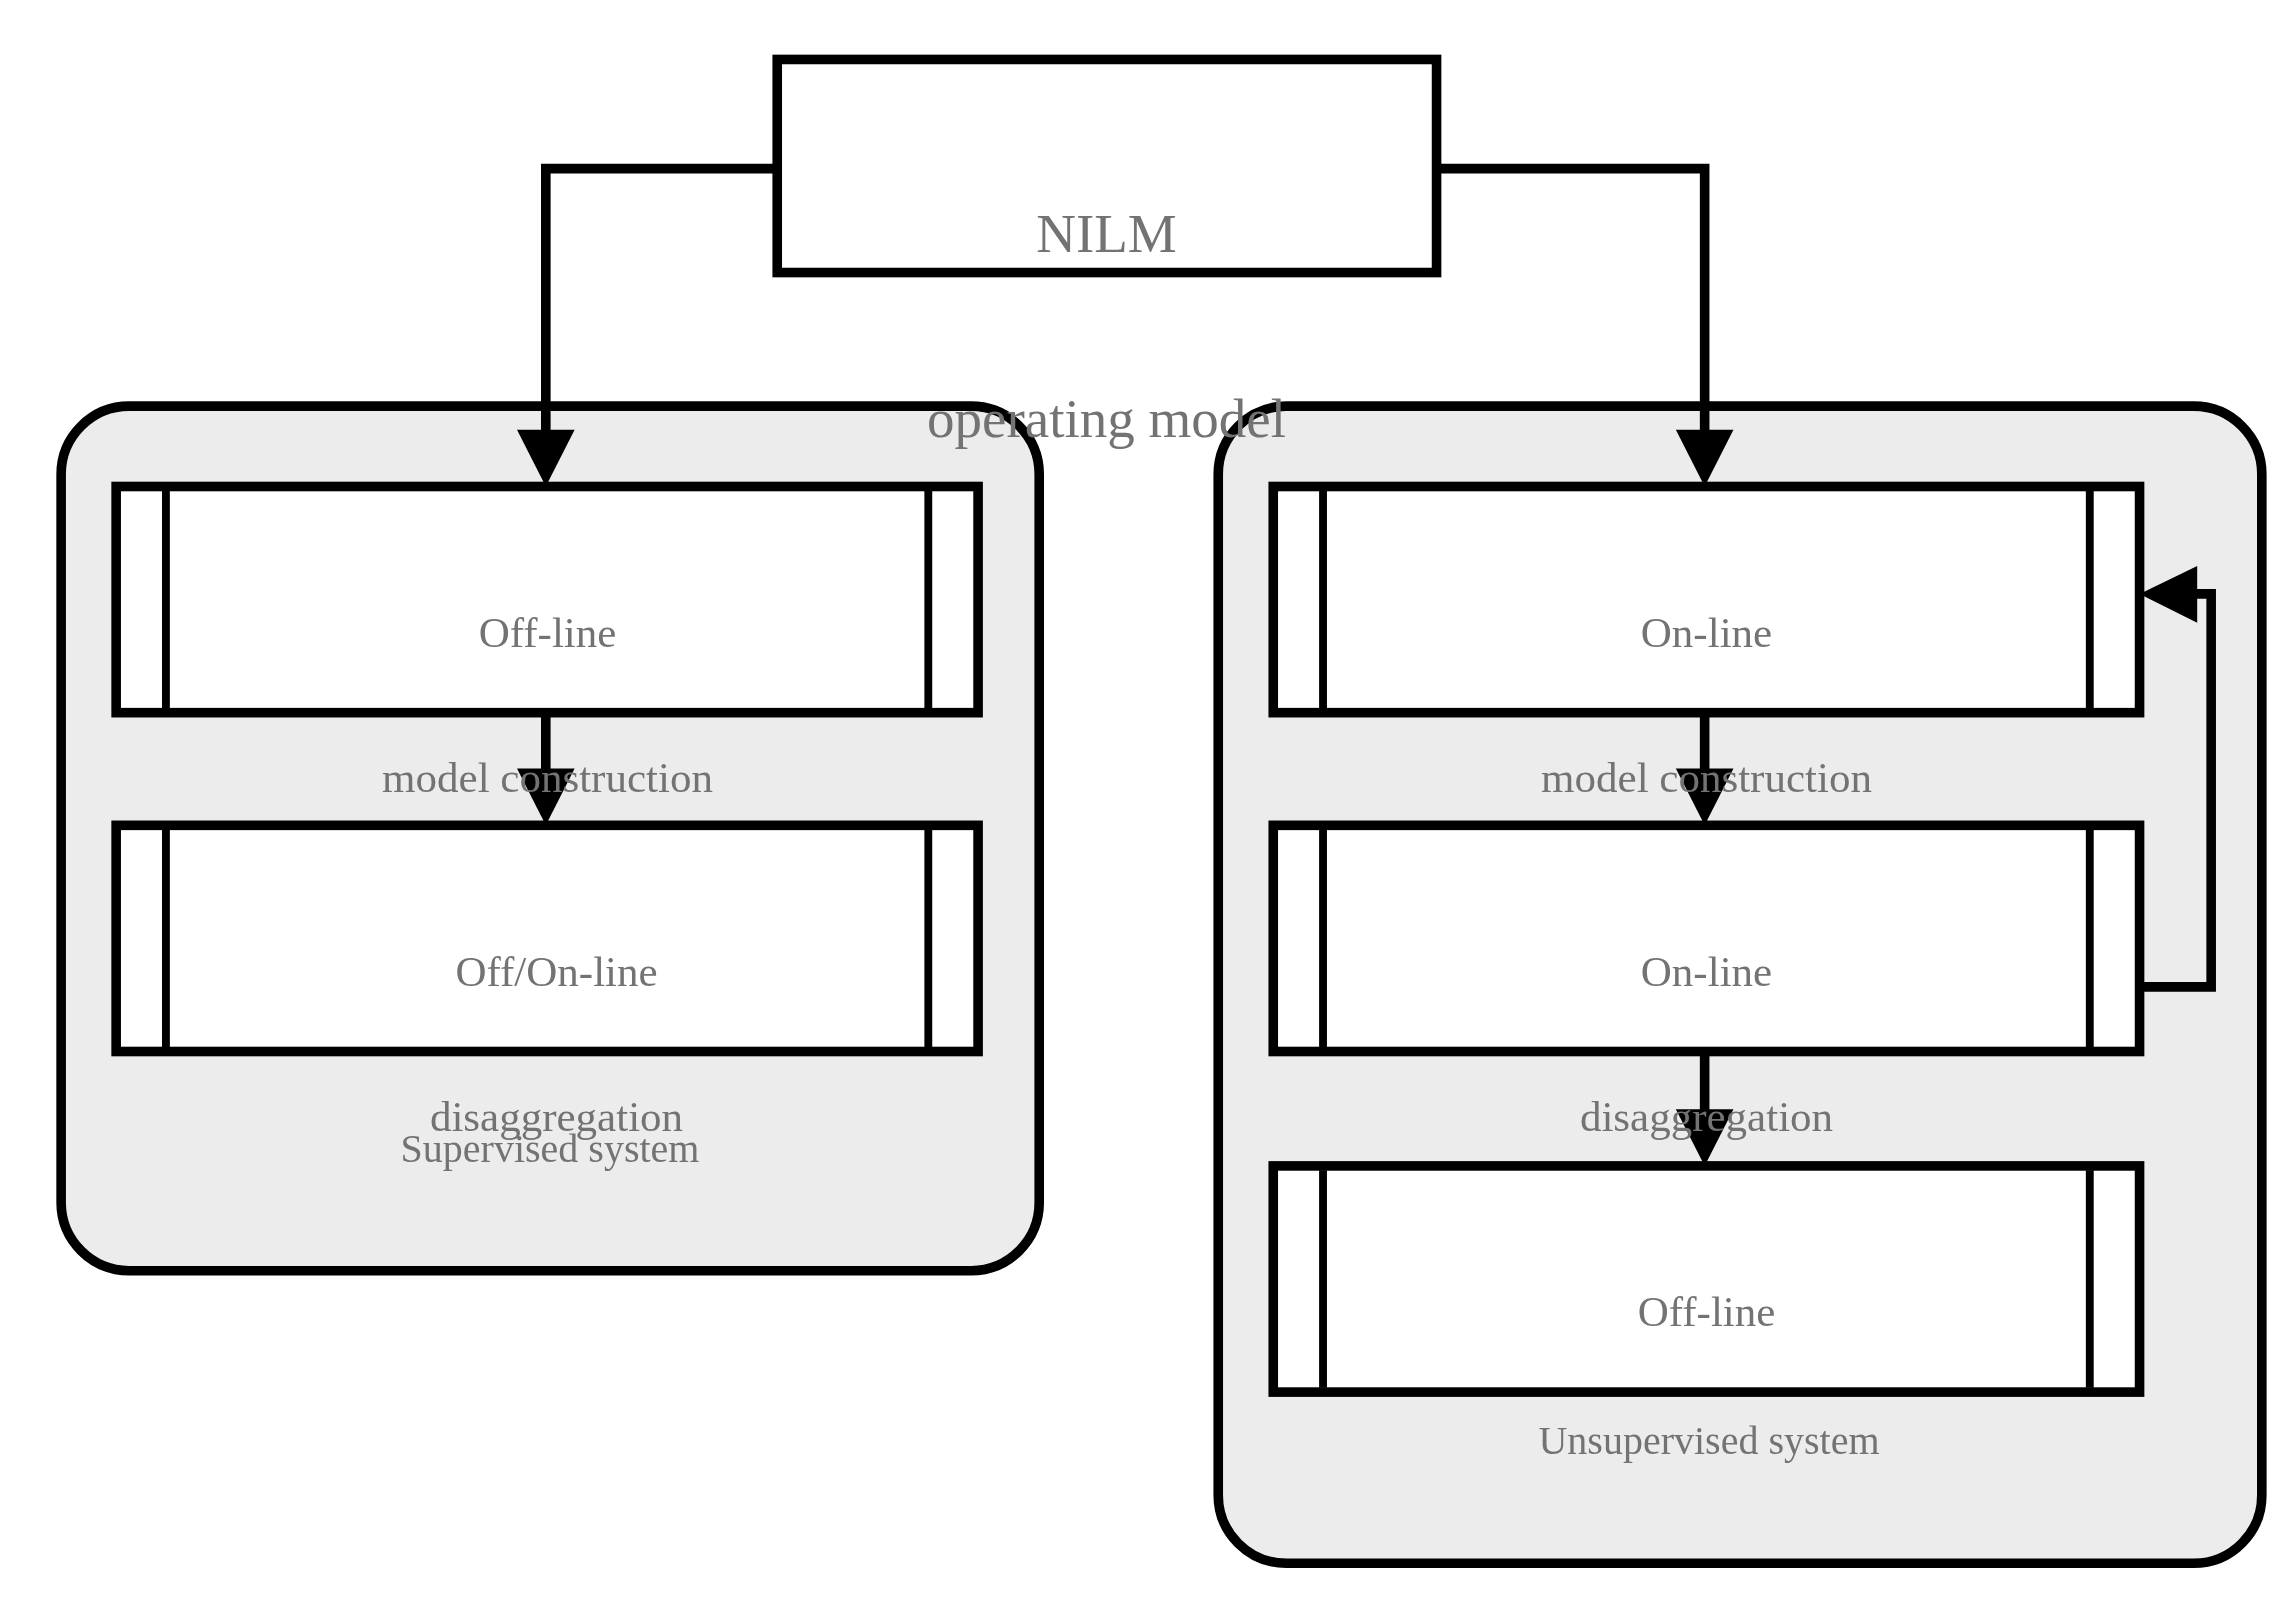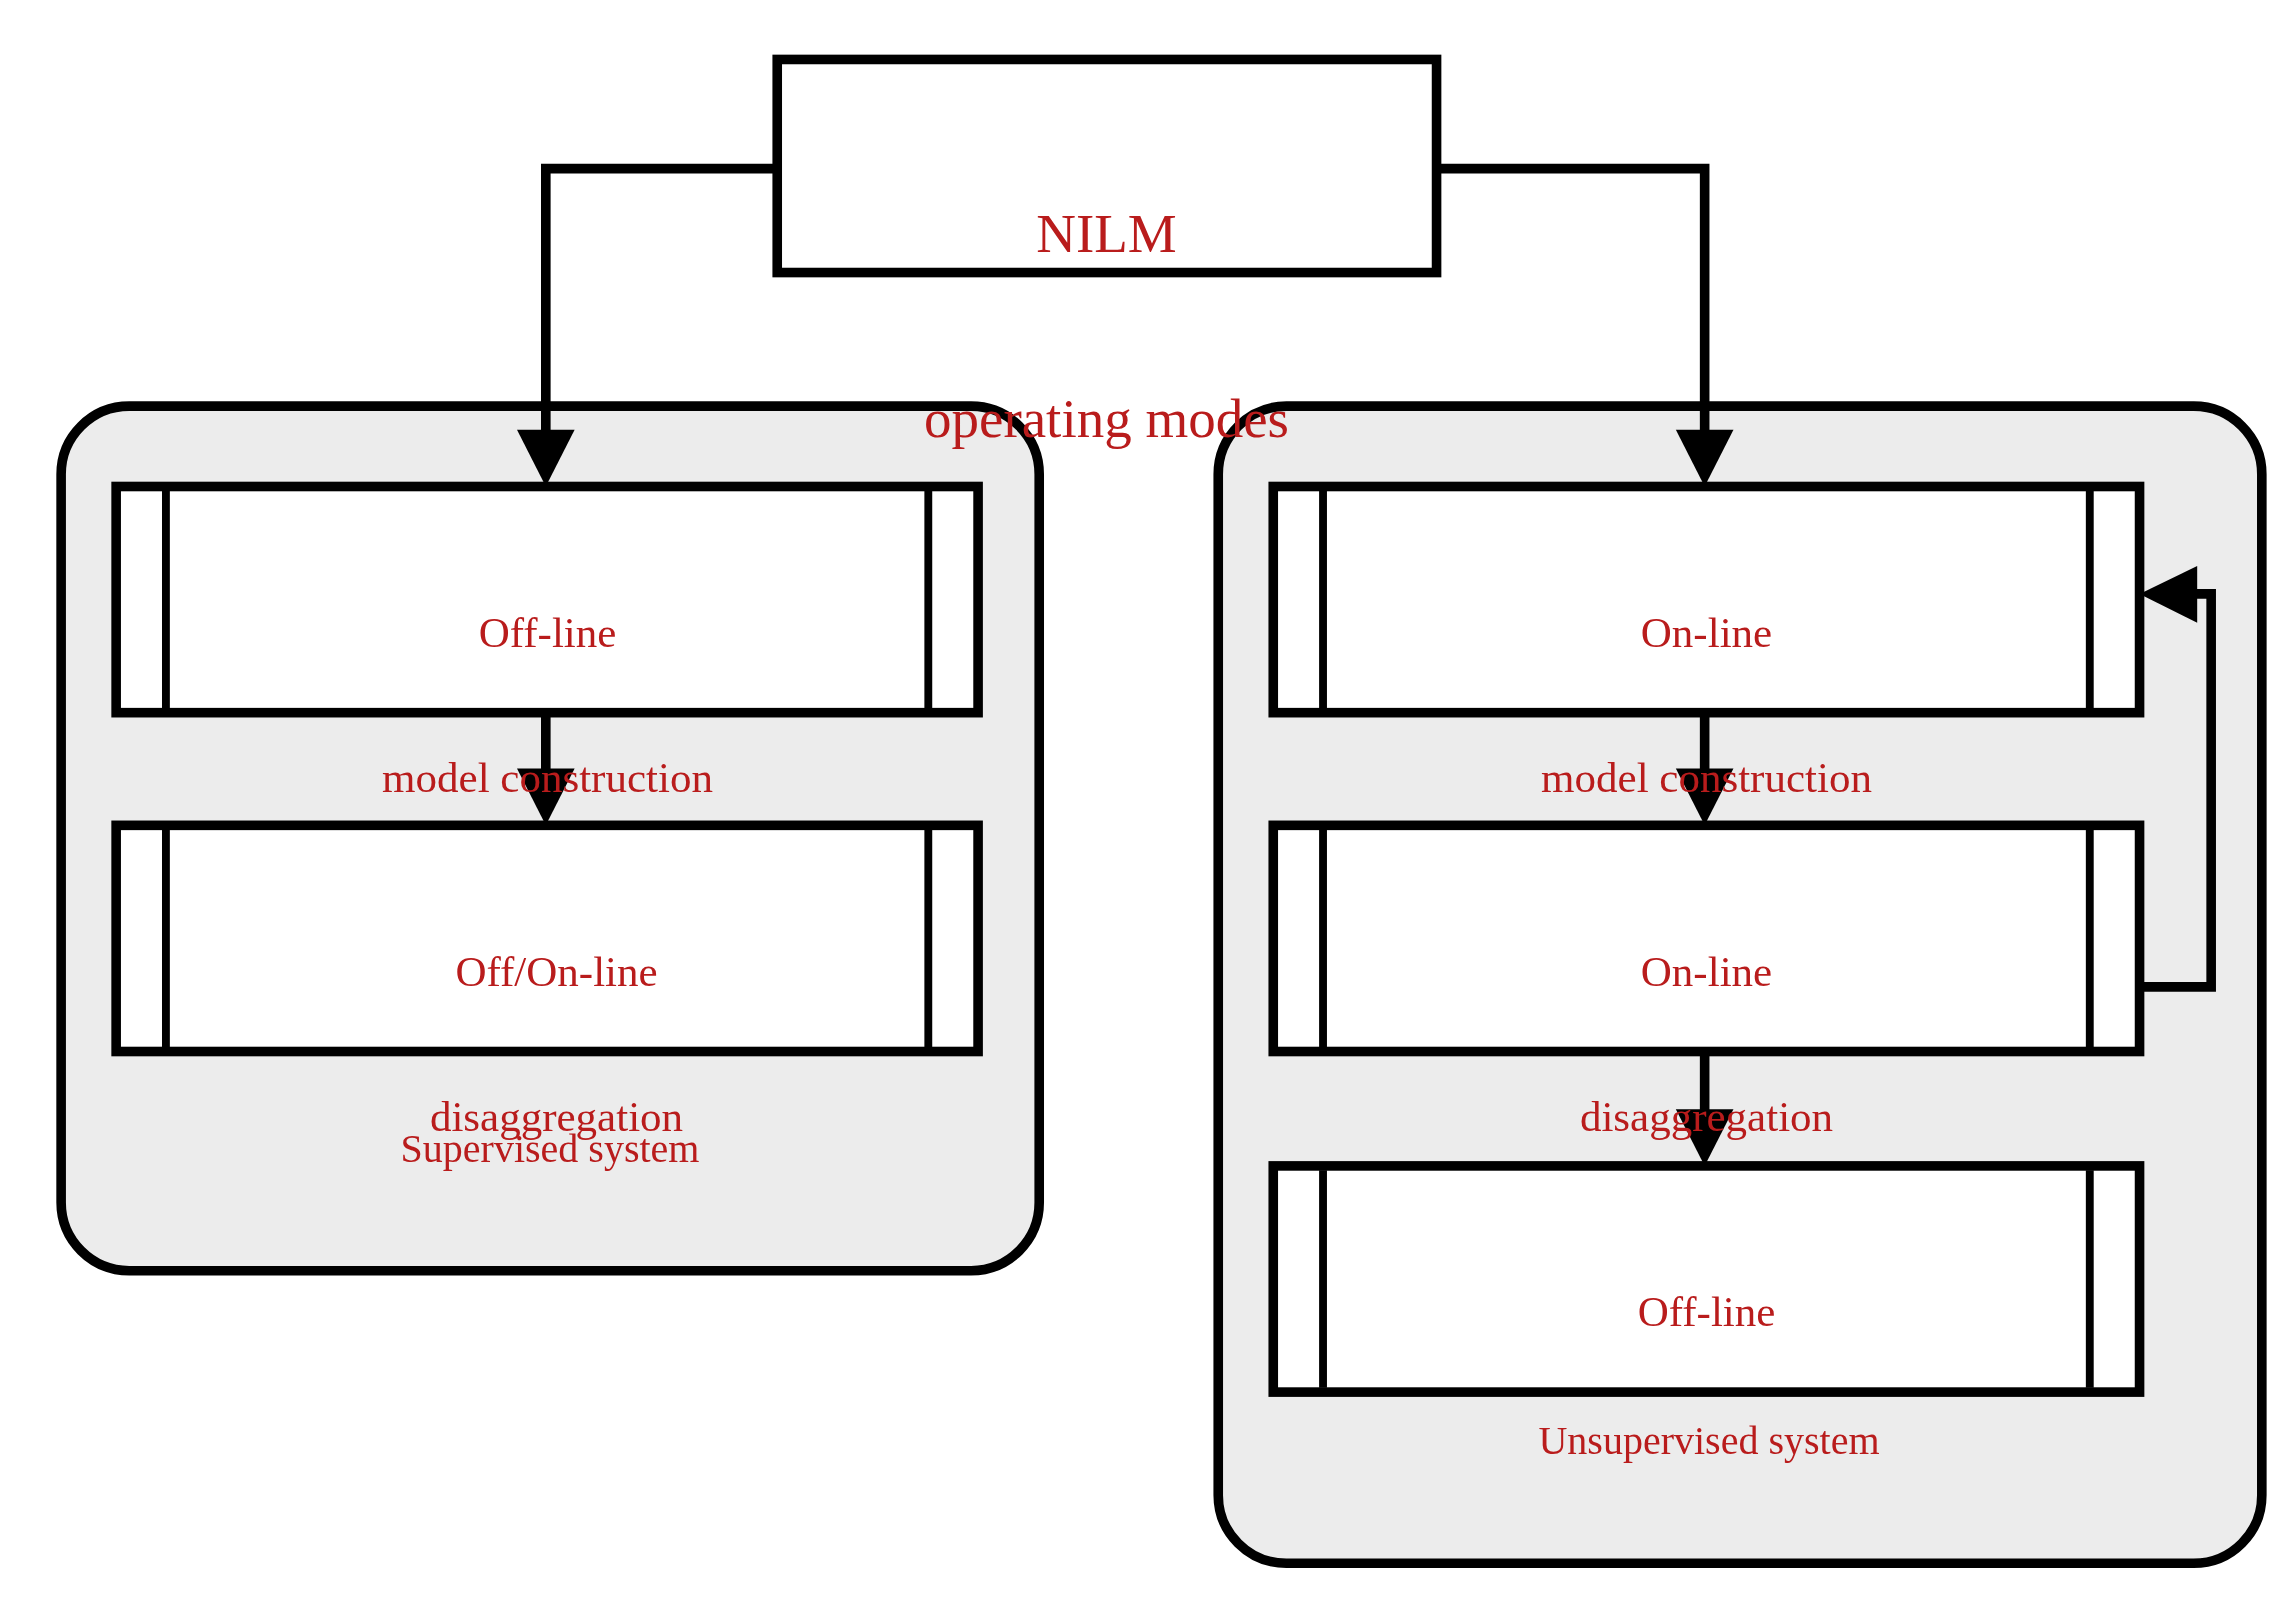--- a/index.html
+++ b/index.html
@@ -30,21 +30,21 @@
   }
   .grp-fill { fill: #ececec; stroke: #000000; stroke-width: 11; }
   .box-fill { fill: #ffffff; stroke: #000000; stroke-width: 11; }
   .bar-line { stroke: #000000; stroke-width: 9; fill: none; }
   .conn { stroke: #000000; stroke-width: 11; fill: none; stroke-linecap: butt; stroke-linejoin: miter; }
   .arrow-head { fill: #000000; stroke: none; }
 
   .lbl {
     position: absolute;
     text-align: center;
-    color: #b91c1c;
+    color: #737373;
     font-family: "Liberation Serif", "DejaVu Serif", serif;
     font-weight: 400;
     line-height: 1.12;
     white-space: pre;
     user-select: none;
   }
   .lbl-title {
     font-size: 55px;
   }
   .lbl-step {
@@ -101,21 +101,21 @@
     <path class="bar-line" d="M 1515 1340 L 1515 1589"></path>
     <path class="bar-line" d="M 2393 1340 L 2393 1589"></path>
 
     <path class="conn" d="M 2450 1130 L 2532 1130 L 2532 680 L 2488 680"></path>
     <polygon class="arrow-head" points="2450,680 2516,648 2516,713"></polygon>
 
   </svg>
 
   <div class="lbl lbl-title" style="left:777px; top:80px; width:659px;">
     <div>NILM</div>
-    <div>operating modes</div>
+    <div>operating model</div>
   </div>
 
   <div class="lbl lbl-step" style="left:166px; top:513px; width:763px;">
     <div>Off-line</div>
     <div>model construction</div>
   </div>
 
   <div class="lbl lbl-step" style="left:175px; top:852px; width:763px;">
     <div>Off/On-line</div>
     <div>disaggregation</div>

